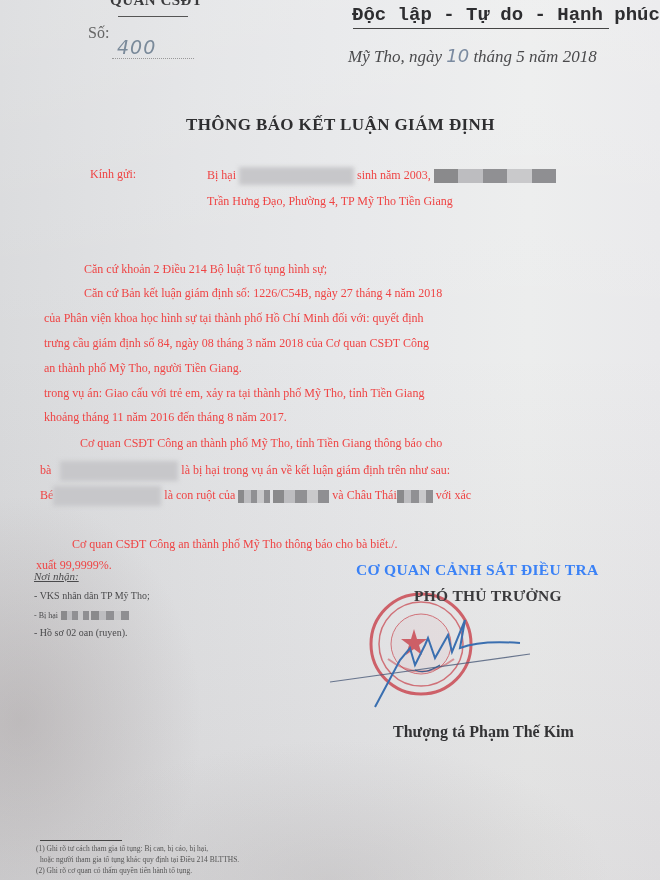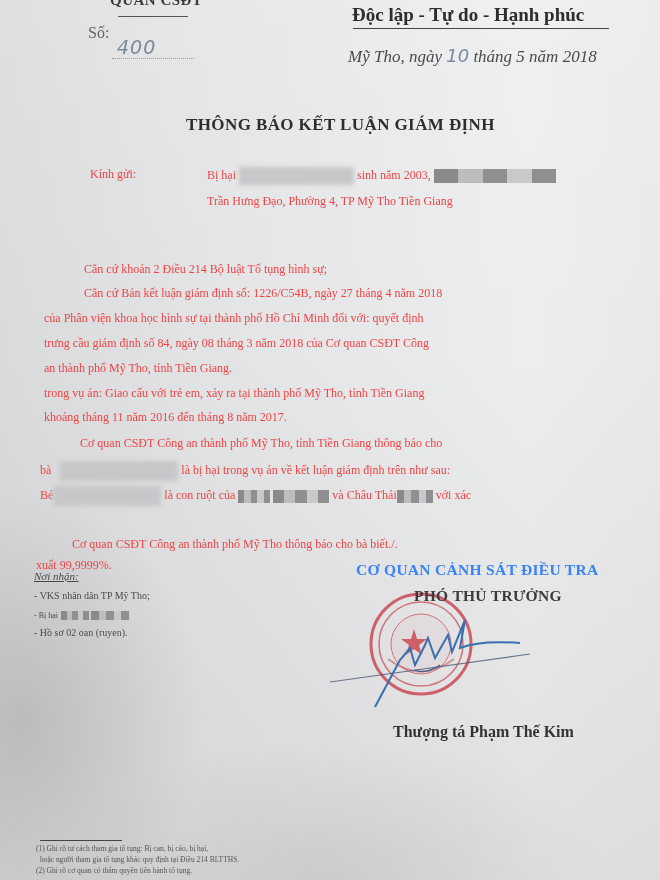--- a/index.html
+++ b/index.html
@@ -12,21 +12,21 @@
   .shade {
     position: absolute; inset: 0; pointer-events: none;
     background:
       radial-gradient(ellipse 260px 320px at 20px 720px, rgba(150,140,140,0.35), transparent 70%),
       radial-gradient(ellipse 400px 200px at 330px 880px, rgba(160,155,155,0.25), transparent 70%),
       linear-gradient(180deg, rgba(255,255,255,0.15) 0%, rgba(0,0,0,0) 40%, rgba(120,110,110,0.10) 100%);
   }
   .abs { position: absolute; white-space: nowrap; }
   .hdr-left { left: 110px; top: -8px; font-weight: bold; font-size: 15px; letter-spacing: 0.5px; }
   .hdr-left-line { left: 118px; top: 16px; width: 70px; border-top: 1.5px solid #555; }
-  .motto { left: 352px; top: 4px; font-weight: bold; font-size: 19px; color: #2d2d30; }
+  .motto { left: 352px; top: 4px; font-weight: bold; font-size: 19px; color: #2d2d30; font-family: Liberation Mono, monospace; }
   .motto-line { left: 353px; top: 28px; width: 256px; border-top: 1.5px solid #444; }
   .so-label { left: 88px; top: 24px; font-size: 16px; color: #666; }
   .so-value { left: 117px; top: 36px; font-size: 19px; color: #7a8a9a; font-style: italic; font-family: "DejaVu Sans", sans-serif; letter-spacing: 1px; }
   .so-dots { left: 112px; top: 58px; width: 82px; border-top: 1px dotted #999; }
   .dateline { left: 348px; top: 45px; font-size: 17px; font-style: italic; color: #4a4a4c; }
   .dateline .day { font-family: "DejaVu Sans", sans-serif; color: #7a8aa0; font-style: italic; font-size: 18px; }
   .title { left: 186px; top: 115px; font-weight: bold; font-size: 17px; letter-spacing: 0.4px; color: #2e2e30; }
   .p { font-size: 12px; color: #ef4444; }
   .blur { display: inline-block; background: #c7c7ca; filter: blur(2px); vertical-align: middle; }
   .pix  { display: inline-block; background: linear-gradient(90deg,#8a8a8c 0 20%,#bdbdc0 20% 40%,#909093 40% 60%,#c9c9cb 60% 80%,#8f8f92 80%); vertical-align: middle; }
@@ -67,21 +67,21 @@
   <span class="blur" style="width:115px; height:18px;"></span>
   <span>sinh năm 2003,</span>
   <span class="pix" style="width:122px; height:14px;"></span>
 </div>
 <div class="abs p" style="left:207px; top:194px;">Trần Hưng Đạo, Phường 4, TP Mỹ Tho Tiền Giang</div>
 
 <div class="abs p" style="left:84px; top:262px;">Căn cứ khoản 2 Điều 214 Bộ luật Tố tụng hình sự;</div>
 <div class="abs p" style="left:84px; top:286px;">Căn cứ Bản kết luận giám định số: 1226/C54B, ngày 27 tháng 4 năm 2018</div>
 <div class="abs p" style="left:44px; top:311px;">của Phân viện khoa học hình sự tại thành phố Hồ Chí Minh đối với: quyết định</div>
 <div class="abs p" style="left:44px; top:336px;">trưng cầu giám định số 84, ngày 08 tháng 3 năm 2018 của Cơ quan CSĐT Công</div>
-<div class="abs p" style="left:44px; top:361px;">an thành phố Mỹ Tho, tỉnh Tiền Giang.</div>
+<div class="abs p" style="left:44px; top:361px;">an thành phố Mỹ Tho, người Tiền Giang.</div>
 <div class="abs p" style="left:44px; top:386px;">trong vụ án: Giao cấu với trẻ em, xảy ra tại thành phố Mỹ Tho, tỉnh Tiền Giang</div>
 <div class="abs p" style="left:44px; top:410px;">khoảng tháng 11 năm 2016 đến tháng 8 năm 2017.</div>
 <div class="abs p" style="left:80px; top:436px;">Cơ quan CSĐT Công an thành phố Mỹ Tho, tỉnh Tiền Giang thông báo cho</div>
 <div class="abs p" style="left:40px; top:461px;">
   <span>bà</span>
   <span class="blur" style="width:118px; height:20px; margin-left:6px;"></span>
   <span>là bị hại trong vụ án về kết luận giám định trên như sau:</span>
 </div>
 <div class="abs p" style="left:40px; top:486px;">
   <span>Bé</span><span class="blur" style="width:108px; height:20px;"></span>

